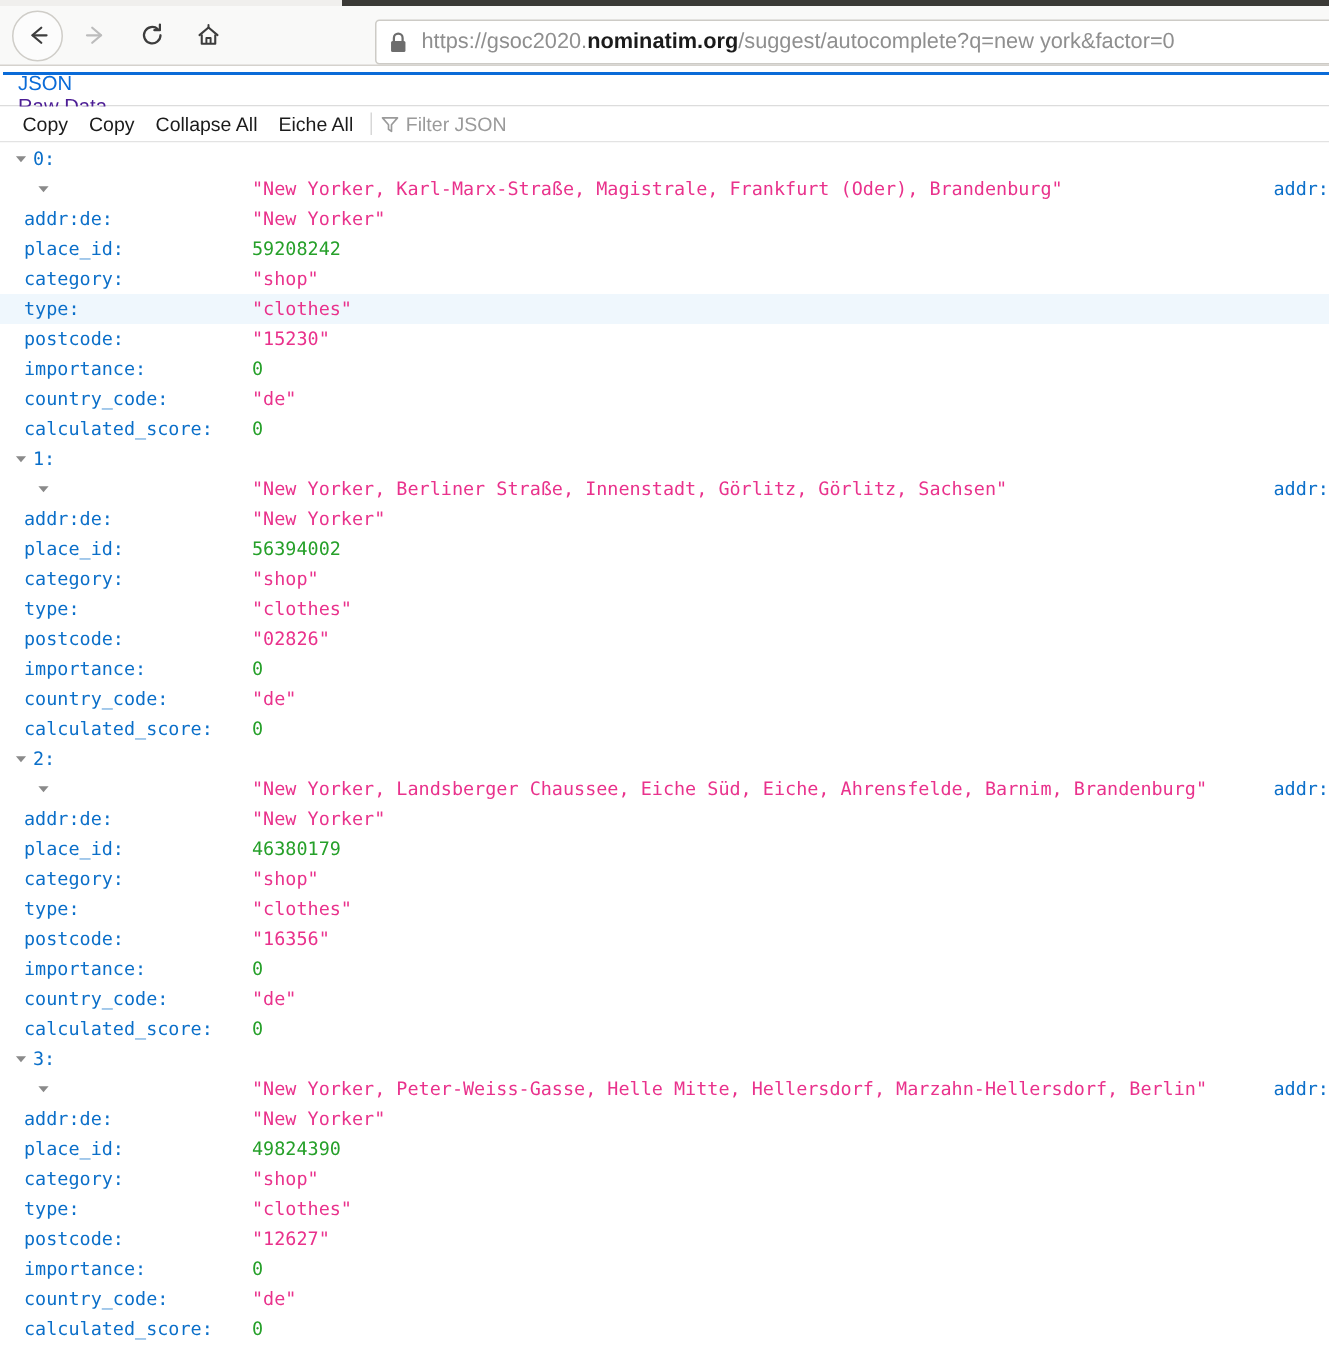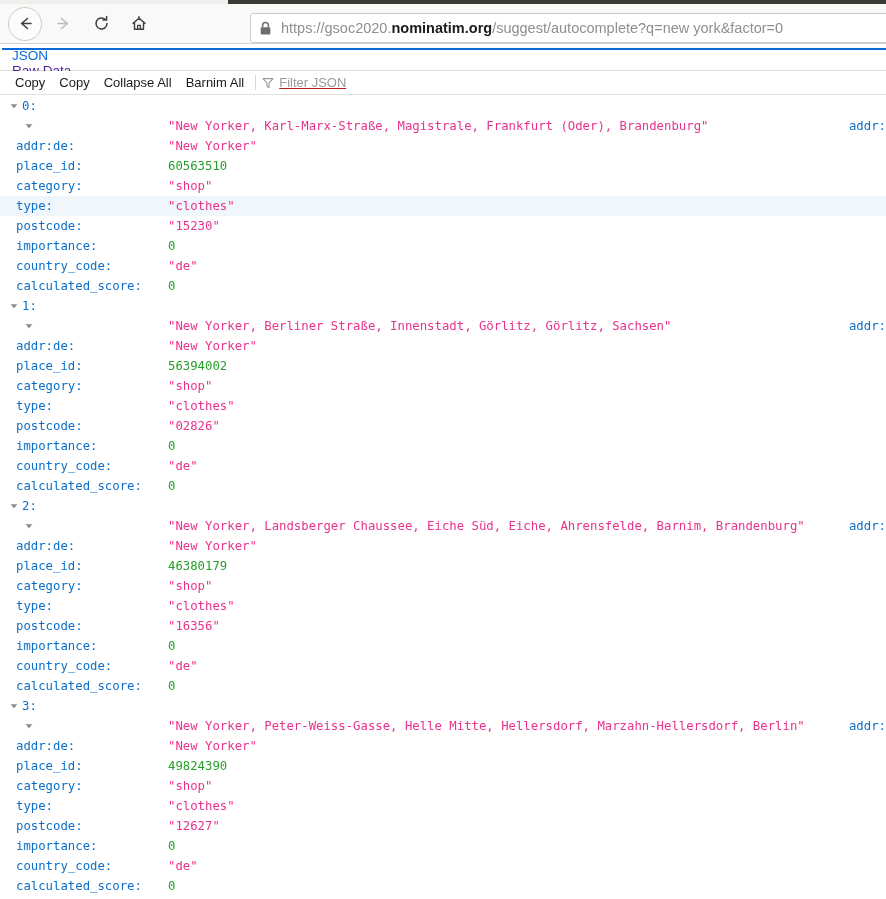--- a/index.html
+++ b/index.html
@@ -124,21 +124,20 @@
     height: 100%;
   }
   #filter-icon { flex: 0 0 auto; margin-right: 5px; display: flex; }
   #filter-input {
     border: none; outline: none; background: transparent;
     font-family: "Liberation Sans", sans-serif;
     font-size: 13px;
     color: #b91c1c;
     width: 200px;
     padding: 0;
-    text-decoration: underline;
   }
   #filter-input::placeholder { color: #9a9a9a; opacity: 1; }
 
   
   #json-panel {
     position: absolute;
     left: 0; top: 95px; right: 0; bottom: 0;
     background: #ffffff;
     overflow: hidden;
     font-family: "DejaVu Sans Mono", monospace;
@@ -242,21 +241,21 @@
   <div class="tb-btn">
     <span>Copy</span>
   </div>
   <div class="tb-btn">
     <span>Copy</span>
   </div>
   <div class="tb-btn">
     <span>Collapse All</span>
   </div>
   <div class="tb-btn">
-    <span>Barnim All</span>
+    <span>Eiche All</span>
   </div>
   <div id="toolbar-sep"></div>
   <div id="filter-wrap">
     <span id="filter-icon">
       <svg width="12" height="12" viewBox="0 0 12 12" aria-hidden="true">
         <path d="M1 1.6 L11 1.6 L7 6.2 L7 10.6 L5 9.2 L5 6.2 Z" fill="none" stroke="#9a9a9a" stroke-width="1.1" stroke-linejoin="round"></path>
       </svg>
     </span>
     <input id="filter-input" type="text" placeholder="Filter JSON" style="">
   </div>
@@ -279,21 +278,21 @@
       </span>
       <span class="jkey" style="margin-left: 4px;">addr:</span>
       <span class="valcol jstr">"New Yorker, Karl-Marx-Straße, Magistrale, Frankfurt (Oder), Brandenburg"</span>
     </div>
     <div class="json-row row-level2">
       <span class="jkey">addr:de:</span>
       <span class="valcol jstr">"New Yorker"</span>
     </div>
     <div class="json-row row-level2">
       <span class="jkey">place_id:</span>
-      <span class="valcol jnum">60563510</span>
+      <span class="valcol jnum">59208242</span>
     </div>
     <div class="json-row row-level2">
       <span class="jkey">category:</span>
       <span class="valcol jstr">"shop"</span>
     </div>
     <div class="json-row row-level2 highlight">
       <span class="jkey">type:</span>
       <span class="valcol jstr">"clothes"</span>
     </div>
     <div class="json-row row-level2">

